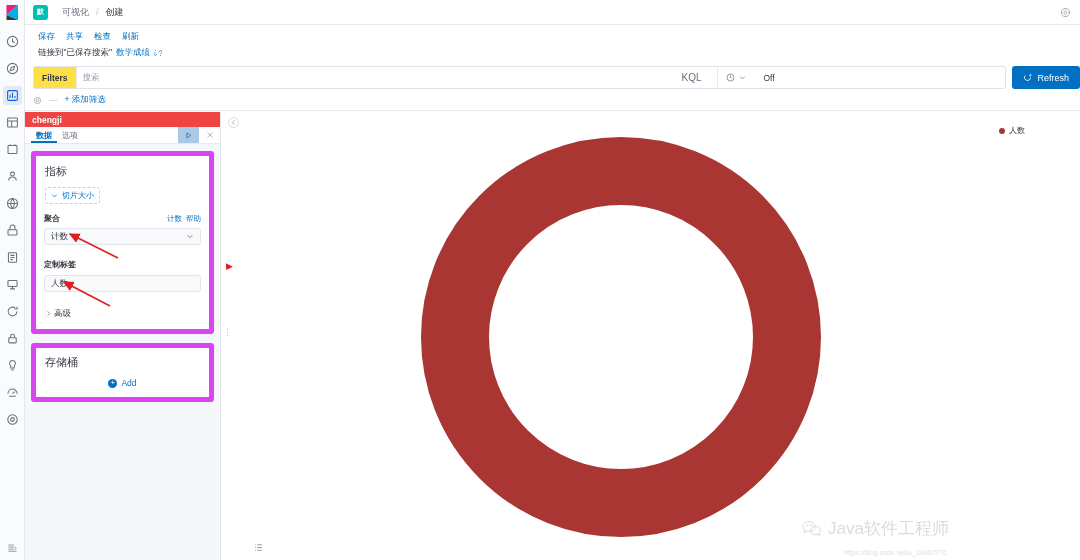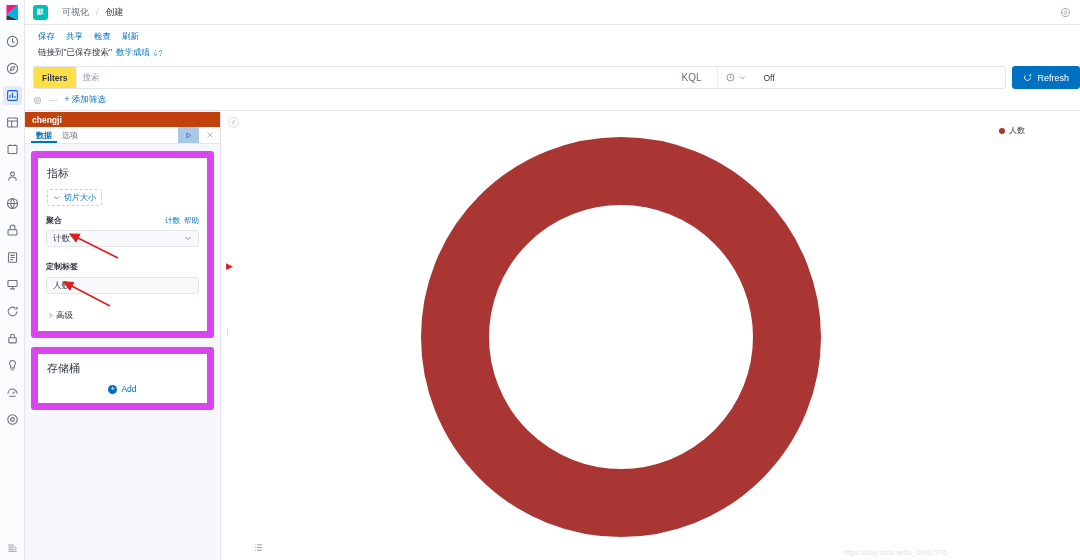--- a/index.html
+++ b/index.html
@@ -92,38 +92,38 @@
   .filters-row .dash { color: #c3c8d1; }
   .filters-row .addf { color: #0071c2; }
   .hr-line { position: absolute; left: 25px; top: 110px; width: 1055px; height: 1px; background: #e6e8ee; }
 
   
   .panel {
     position: absolute; left: 25px; top: 112px; width: 196px; height: 448px;
     background: #f5f7fa; border-right: 1px solid #e1e4ea;
   }
   .panel-title {
-    height: 15px; background: #c2410c; color: #fff; font-size: 8.5px; font-weight: bold;
+    height: 15px; background: #ef4444; color: #fff; font-size: 8.5px; font-weight: bold;
     display: flex; align-items: center; padding-left: 7px;
   }
   .panel-tabs {
     height: 17px; background: #fff; border-bottom: 1px solid #e6e8ee;
     display: flex; align-items: stretch; padding-left: 6px;
   }
   .ptab { font-size: 8px; color: #69707d; display: flex; align-items: center; padding: 0 5px; }
   .ptab.act { color: #0071c2; box-shadow: inset 0 -2px 0 #0071c2; font-weight: bold; }
   .ptab-actions { margin-left: auto; display: flex; align-items: stretch; }
   .apply-btn {
     width: 21px; background: #abc9e6; display: flex; align-items: center; justify-content: center;
     color: #3b6e9e;
   }
   .discard-btn { width: 21px; display: flex; align-items: center; justify-content: center; color: #9aa1ad; font-size: 10px; }
 
   .card {
-    background: #fff; border: 7px solid #d946ef; border-radius: 3px;
+    background: #fff; border: 5px solid #d946ef; border-radius: 3px;
     margin: 7px 6px 0 6px;
   }
   .card-pad { padding: 7px 8px 10px 8px; }
   .sec-title { font-size: 11px; color: #343741; padding: 8px 0 6px 9px; }
   .accordion {
     display: inline-flex; align-items: center; gap: 4px; font-size: 8px; color: #0071c2;
     border: 1px dashed #bfd3e6; border-radius: 3px; padding: 2px 5px; margin: 0 0 0 9px;
   }
   .accordion2 { display: flex; align-items: center; gap: 2px; font-size: 8.5px; color: #343741; padding: 6px 0 2px 9px; }
   .accordion2 .chev { color: #69707d; font-size: 8px; }
@@ -458,15 +458,26 @@
   <svg class="anno">
     <defs>
       <marker id="ah" markerWidth="7" markerHeight="7" refX="5.6" refY="3" orient="auto">
         <path d="M0 0 L6.4 3 L0 6 Z" fill="#e02020"></path>
       </marker>
     </defs>
     <line x1="118" y1="258" x2="70" y2="234" stroke="#e02020" stroke-width="1.7" marker-end="url(#ah)"></line>
     <line x1="110" y1="306" x2="64" y2="282" stroke="#e02020" stroke-width="1.7" marker-end="url(#ah)"></line>
   </svg>
 
+  <div class="watermark">
+    <svg width="20" height="17" viewBox="0 0 24 20" fill="none" stroke="#dcdcdc" stroke-width="1.2">
+      <ellipse cx="8.4" cy="7.6" rx="7.2" ry="6"></ellipse>
+      <path d="M5 13.4l-2.6 2 .7-2.8"></path>
+      <ellipse cx="16.2" cy="12.4" rx="6" ry="5"></ellipse>
+      <path d="M19 17.2l2.2 1.6-.6-2.4"></path>
+      <circle cx="6" cy="6.2" r=".7" fill="#dcdcdc"></circle>
+      <circle cx="10.6" cy="6.2" r=".7" fill="#dcdcdc"></circle>
+    </svg>
+    <span>Java软件工程师</span>
+  </div>
   <div class="wm-url">https://blog.csdn.net/u_34967776</div>
 
 </div>
 
 </body></html>

